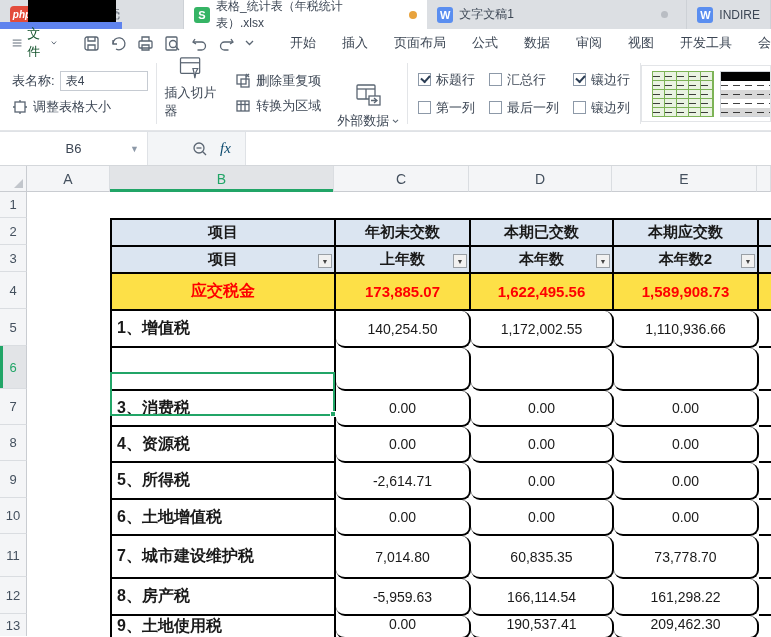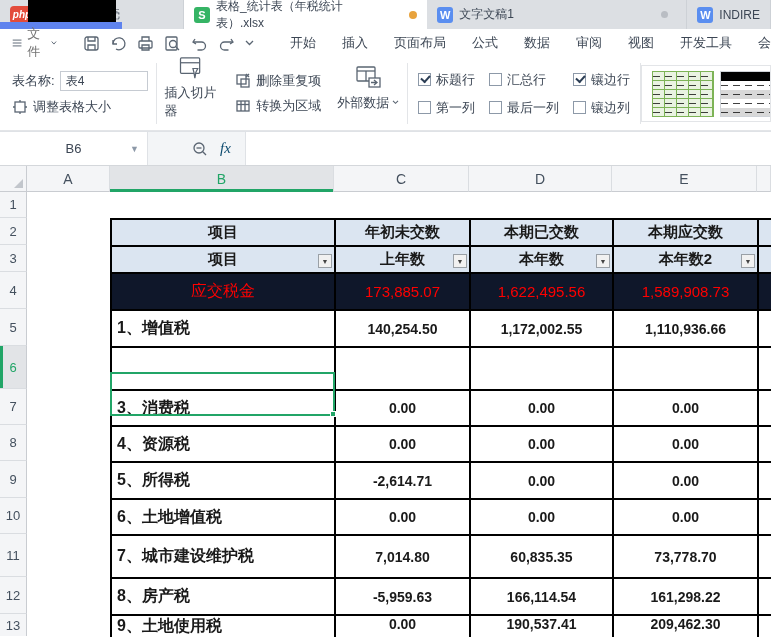--- a/index.html
+++ b/index.html
@@ -18,21 +18,21 @@
   .s-badge { width:16px; height:16px; border-radius:3px; background:#35b465; color:#fff; font-weight:700; font-size:11px; display:flex; align-items:center; justify-content:center; flex:0 0 auto; }
   .w-badge { width:16px; height:16px; border-radius:3px; background:#5a8ef0; color:#fff; font-weight:700; font-size:11px; display:flex; align-items:center; justify-content:center; flex:0 0 auto; }
   .dot-mod { width:8px; height:8px; border-radius:50%; background:#e8a33d; margin-left:14px; }
   .dot-idle { width:7px; height:7px; border-radius:50%; background:#b9bdc3; margin-left:auto; margin-right:8px; }
   .tab2 { width:246px; }
   .tab3 { width:263px; }
   .tab4 { flex:1; }
 
   
   .menubar { position:absolute; left:0; top:29px; width:771px; height:28px; background:#fff; display:flex; align-items:center; font-size:13px; }
-  .file-menu { display:flex; align-items:center; gap:5px; padding:0 8px 0 12px; color:#737373; }
+  .file-menu { display:flex; align-items:center; gap:5px; padding:0 8px 0 12px; color:#14532d; }
   .vsep { width:1px; height:18px; background:#dfe2e6; margin:0 6px; }
   .qat { display:flex; align-items:center; gap:10px; padding:0 6px; }
   .qat svg { display:block; }
   .ribbon-tabs { display:flex; align-items:center; gap:26px; margin-left:18px; }
   .ribbon-tab { color:#3c4654; white-space:nowrap; cursor:default; }
 
   
   .ribbon { position:absolute; left:0; top:57px; width:771px; height:74px; background:#fff; border-bottom:1px solid #e3e5e8; display:flex; align-items:stretch; }
   .rg { display:flex; flex-direction:column; justify-content:center; gap:7px; padding:0 8px; }
   .rg-sep { width:1px; background:#e3e5e8; margin:6px 0; }
@@ -80,25 +80,25 @@
   .rowhdr.sel::before { content:""; position:absolute; left:0; top:0; bottom:0; width:3px; background:#21a567; }
 
   
   .ttable { position:absolute; left:110px; top:52px; display:grid;
     grid-template-columns:224px 135px 143px 145px 15px;
     grid-template-rows:27px 27px 37px 37px 43px 36px 36px 37px 36px 43px 37px 23px;
     border-top:2px solid #000; border-left:2px solid #000; }
   .tc { border-right:2px solid #000; border-bottom:2px solid #000; display:flex; align-items:center; justify-content:center; font-size:14px; color:#1a1a1a; position:relative; overflow:hidden; }
   .tc.lbl { justify-content:flex-start; padding-left:5px; font-weight:700; font-size:16px; }
   .tc.hdr { background:#dbe5f1; font-weight:700; font-size:15px; }
-  .tc.tot { background:#0f172a; color:#fe0000; font-weight:400; font-size:15px;text-align:center; }
+  .tc.tot { background:#fde047; color:#fe0000; font-weight:700; font-size:15px;text-align:center; }
   .tc.tot.lbl { justify-content:center; padding-left:0; font-size:16px; }
   .tc.sliver { border-right:none; }
   .filter-btn { position:absolute; right:2px; bottom:4px; width:14px; height:14px; background:#f1f1f1; border:1px solid #9aa0a6; display:flex; align-items:center; justify-content:center; font-size:7px; color:#444; font-weight:400; }
-  .num { font-weight:700; font-size:14px; }
+  .num { font-weight:400; font-size:14px;border-radius:9px; }
 
   
   .selbox { position:absolute; left:110px; top:206px; width:225px; height:44px; border:2px solid #21a567; }
   .selbox .handle { position:absolute; right:-3px; bottom:-3px; width:6px; height:6px; background:#21a567; border:1px solid #fff; }
 
   .icon-stroke { stroke:#5a6572; fill:none; stroke-width:1.3; }
 </style>
 </head>
 <body>
 
@@ -240,21 +240,21 @@
           <g class="icon-stroke">
             <rect x="2" y="3" width="12" height="10"></rect>
             <line x1="2" y1="6.5" x2="14" y2="6.5"></line>
             <line x1="6" y1="3" x2="6" y2="13"></line>
             <line x1="10" y1="3" x2="10" y2="13"></line>
           </g>
         </svg>
       <span>转换为区域</span>
     </div>
   </div>
-  <div class="rg bigbtn" style="padding-bottom:10px;">
+  <div class="rg bigbtn" style="justify-content:flex-end; ">
     <svg width="30" height="24" viewBox="0 0 30 24">
         <g class="icon-stroke">
           <rect x="4" y="1" width="18" height="14" rx="1"></rect>
           <line x1="4" y1="5" x2="22" y2="5"></line>
           <line x1="13" y1="5" x2="13" y2="15"></line>
           <rect x="16" y="12" width="11" height="9" fill="#fff"></rect>
           <path d="M18 16.5 h6 M21 14 l3 2.5 l-3 2.5"></path>
         </g>
       </svg>
     <span class="rrow" style="gap:3px;">

